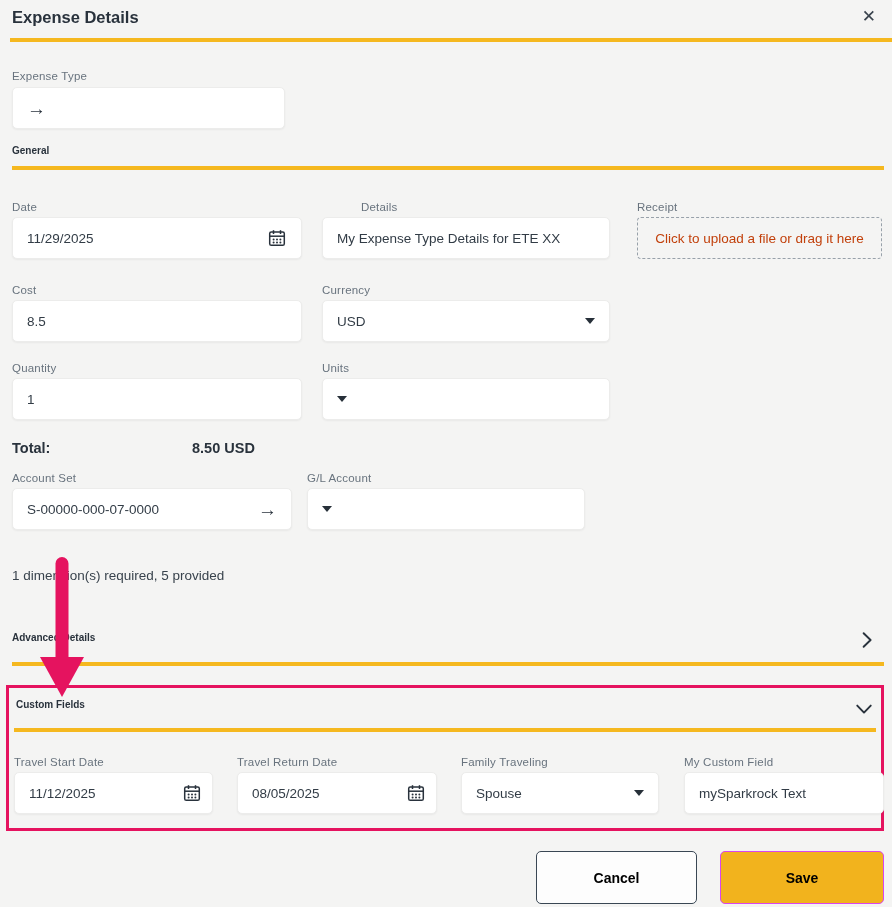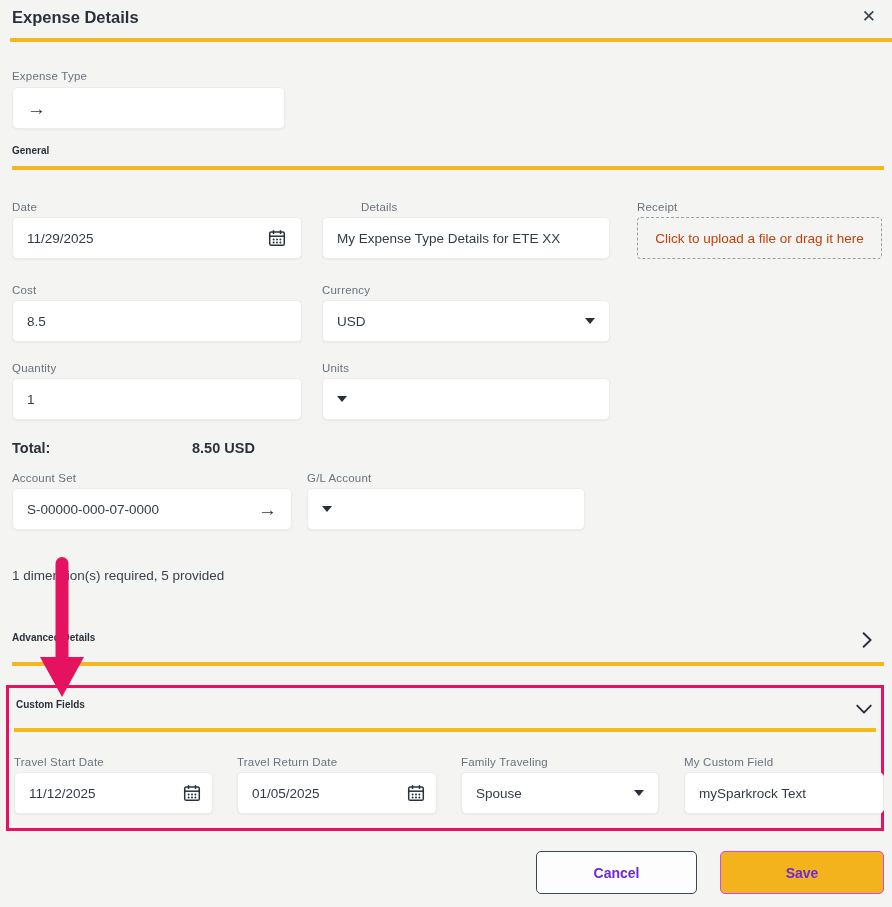--- a/index.html
+++ b/index.html
@@ -66,22 +66,22 @@
   .note-text { font-size:13.5px; color:#39434d; }
 
   .custom-box {
     left:6px; top:685px; width:878px; height:146px;
     border:3px solid #e5135f;
     background:transparent;
   }
 
   .btn {
     display:flex; align-items:center; justify-content:center;
-    font-size:14px; font-weight:600; color:#6d28d9;
-    border-radius:5px; cursor:pointer; height:43px;
+    font-size:14px; font-weight:600; color:#000000;
+    border-radius:5px; cursor:pointer; height:53px;
   }
   .btn-cancel { background:#fdfdfd; border:1.5px solid #3a4754; }
   .btn-save  { background:#f2b31d; border:1px solid #d946ef; }
 
   .annotation-arrow { left:40px; top:555px; width:44px; height:145px; pointer-events:none; z-index:10; }
   svg.icon { display:block; }
 </style>
 </head>
 <body>
 
@@ -186,21 +186,21 @@
       <circle cx="10" cy="11.6" r="1" fill="#29323c"></circle>
       <circle cx="13.4" cy="11.6" r="1" fill="#29323c"></circle>
     <circle cx="6.6" cy="14.6" r="1" fill="#29323c"></circle>
       <circle cx="10" cy="14.6" r="1" fill="#29323c"></circle>
       <circle cx="13.4" cy="14.6" r="1" fill="#29323c"></circle>
   </svg>
 </div>
 
 <div class="abs field-label" style="left:237px; top:756px;">Travel Return Date</div>
 <div class="abs field" style="left:237px; top:772px; width:200px; padding:0 10px 0 14px;">
-  <span class="grow">01/05/2025</span>
+  <span class="grow">08/05/2025</span>
   <svg class="icon" width="20" height="20" viewBox="0 0 20 20">
     <rect x="2.7" y="4" width="14.6" height="13.3" rx="1.6" fill="none" stroke="#29323c" stroke-width="1.5"></rect>
     <line x1="6.5" y1="2.2" x2="6.5" y2="6" stroke="#29323c" stroke-width="1.5"></line>
     <line x1="13.5" y1="2.2" x2="13.5" y2="6" stroke="#29323c" stroke-width="1.5"></line>
     <line x1="2.7" y1="8.2" x2="17.3" y2="8.2" stroke="#29323c" stroke-width="1.5"></line>
     <circle cx="6.6" cy="11.6" r="1" fill="#29323c"></circle>
       <circle cx="10" cy="11.6" r="1" fill="#29323c"></circle>
       <circle cx="13.4" cy="11.6" r="1" fill="#29323c"></circle>
     <circle cx="6.6" cy="14.6" r="1" fill="#29323c"></circle>
       <circle cx="10" cy="14.6" r="1" fill="#29323c"></circle>

